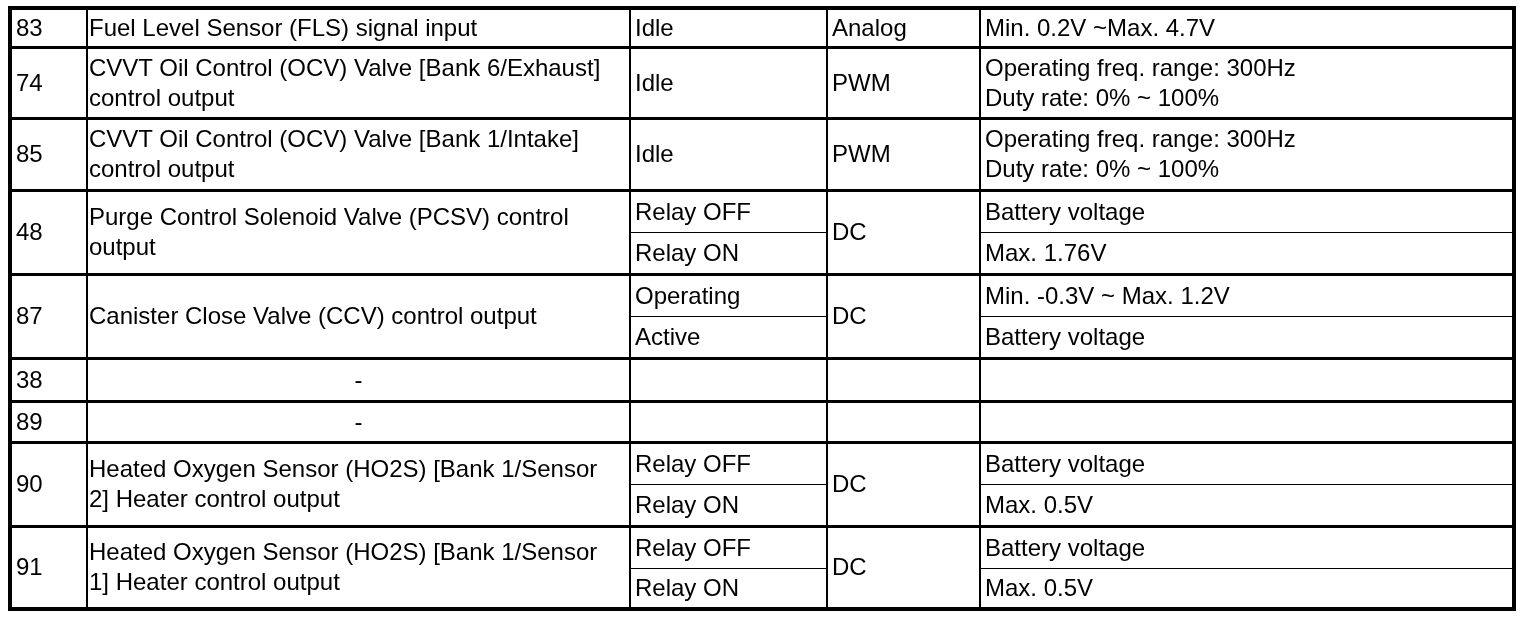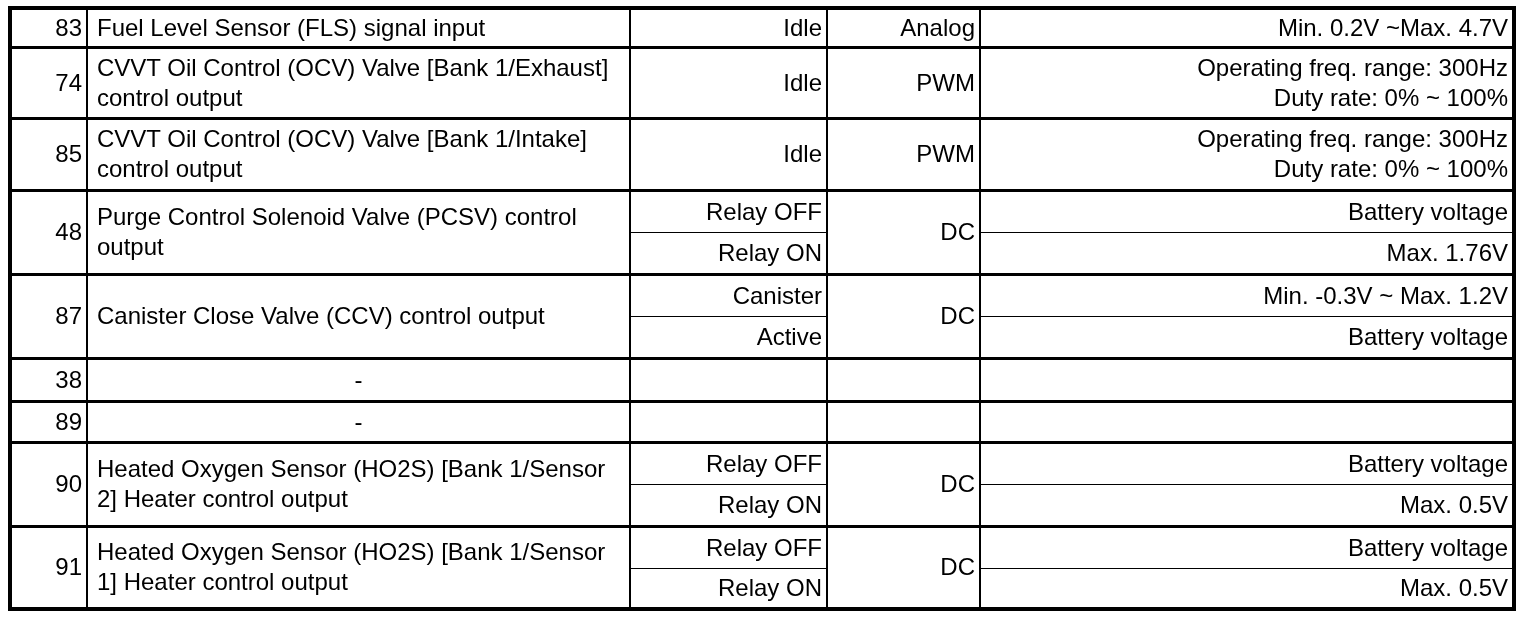--- a/index.html
+++ b/index.html
@@ -19,30 +19,30 @@
   table.pin-table {
     border-collapse: collapse;
     table-layout: fixed;
     width: 1504px;
     border: 4px solid #000000;
   }
   td {
     border: 2px solid #000000;
     font-size: 24px;
     line-height: 30px;
-    text-align: right;
+    text-align: left;
     vertical-align: middle;
     padding: 2px 4px;
     overflow: hidden;
     box-sizing: border-box;
   }
   td.c-pin  { }
   td.c-desc {
     text-align: left;
-    padding-left: 9px;
+    padding-left: 1px;
     white-space: pre-line;
   }
   td.c-desc.center { text-align: center; padding-left: 4px; }
   td.c-val  { white-space: pre-line; margin-left: 24px; }
   
   tr.sub-a > td.splitcell { border-bottom-width: 1px; }
   tr.sub-b > td.splitcell { border-top-width: 1px; }
   
   tr.main-sep > td { border-top-width: 3px; }
 </style>
@@ -63,21 +63,21 @@
         <tr style="height:39px">
       <td class="c-pin">83</td>
       <td class="c-desc">Fuel Level Sensor (FLS) signal input</td>
       <td class="c-cond">Idle</td>
       <td class="c-type">Analog</td>
       <td class="c-val">Min. 0.2V ~Max. 4.7V</td>
     </tr>
 
     <tr class="main-sep" style="height:71px">
       <td class="c-pin">74</td>
-      <td class="c-desc">CVVT Oil Control (OCV) Valve [Bank 1/Exhaust]
+      <td class="c-desc">CVVT Oil Control (OCV) Valve [Bank 6/Exhaust]
 control output</td>
       <td class="c-cond">Idle</td>
       <td class="c-type">PWM</td>
       <td class="c-val">Operating freq. range: 300Hz
 Duty rate: 0% ~ 100%</td>
     </tr>
 
     <tr class="main-sep" style="height:72px">
       <td class="c-pin">85</td>
       <td class="c-desc">CVVT Oil Control (OCV) Valve [Bank 1/Intake]
@@ -97,21 +97,21 @@
       <td class="c-val splitcell">Battery voltage</td>
     </tr>
     <tr class="sub-b" style="height:42px">
       <td class="c-cond splitcell">Relay ON</td>
       <td class="c-val splitcell">Max. 1.76V</td>
     </tr>
 
     <tr class="main-sep sub-a" style="height:42px">
       <td class="c-pin" rowspan="2">87</td>
       <td class="c-desc" rowspan="2">Canister Close Valve (CCV) control output</td>
-      <td class="c-cond splitcell">Canister</td>
+      <td class="c-cond splitcell">Operating</td>
       <td class="c-type" rowspan="2">DC</td>
       <td class="c-val splitcell">Min. -0.3V ~ Max. 1.2V</td>
     </tr>
     <tr class="sub-b" style="height:42px">
       <td class="c-cond splitcell">Active</td>
       <td class="c-val splitcell">Battery voltage</td>
     </tr>
 
     <tr class="main-sep" style="height:43px">
       <td class="c-pin">38</td>

